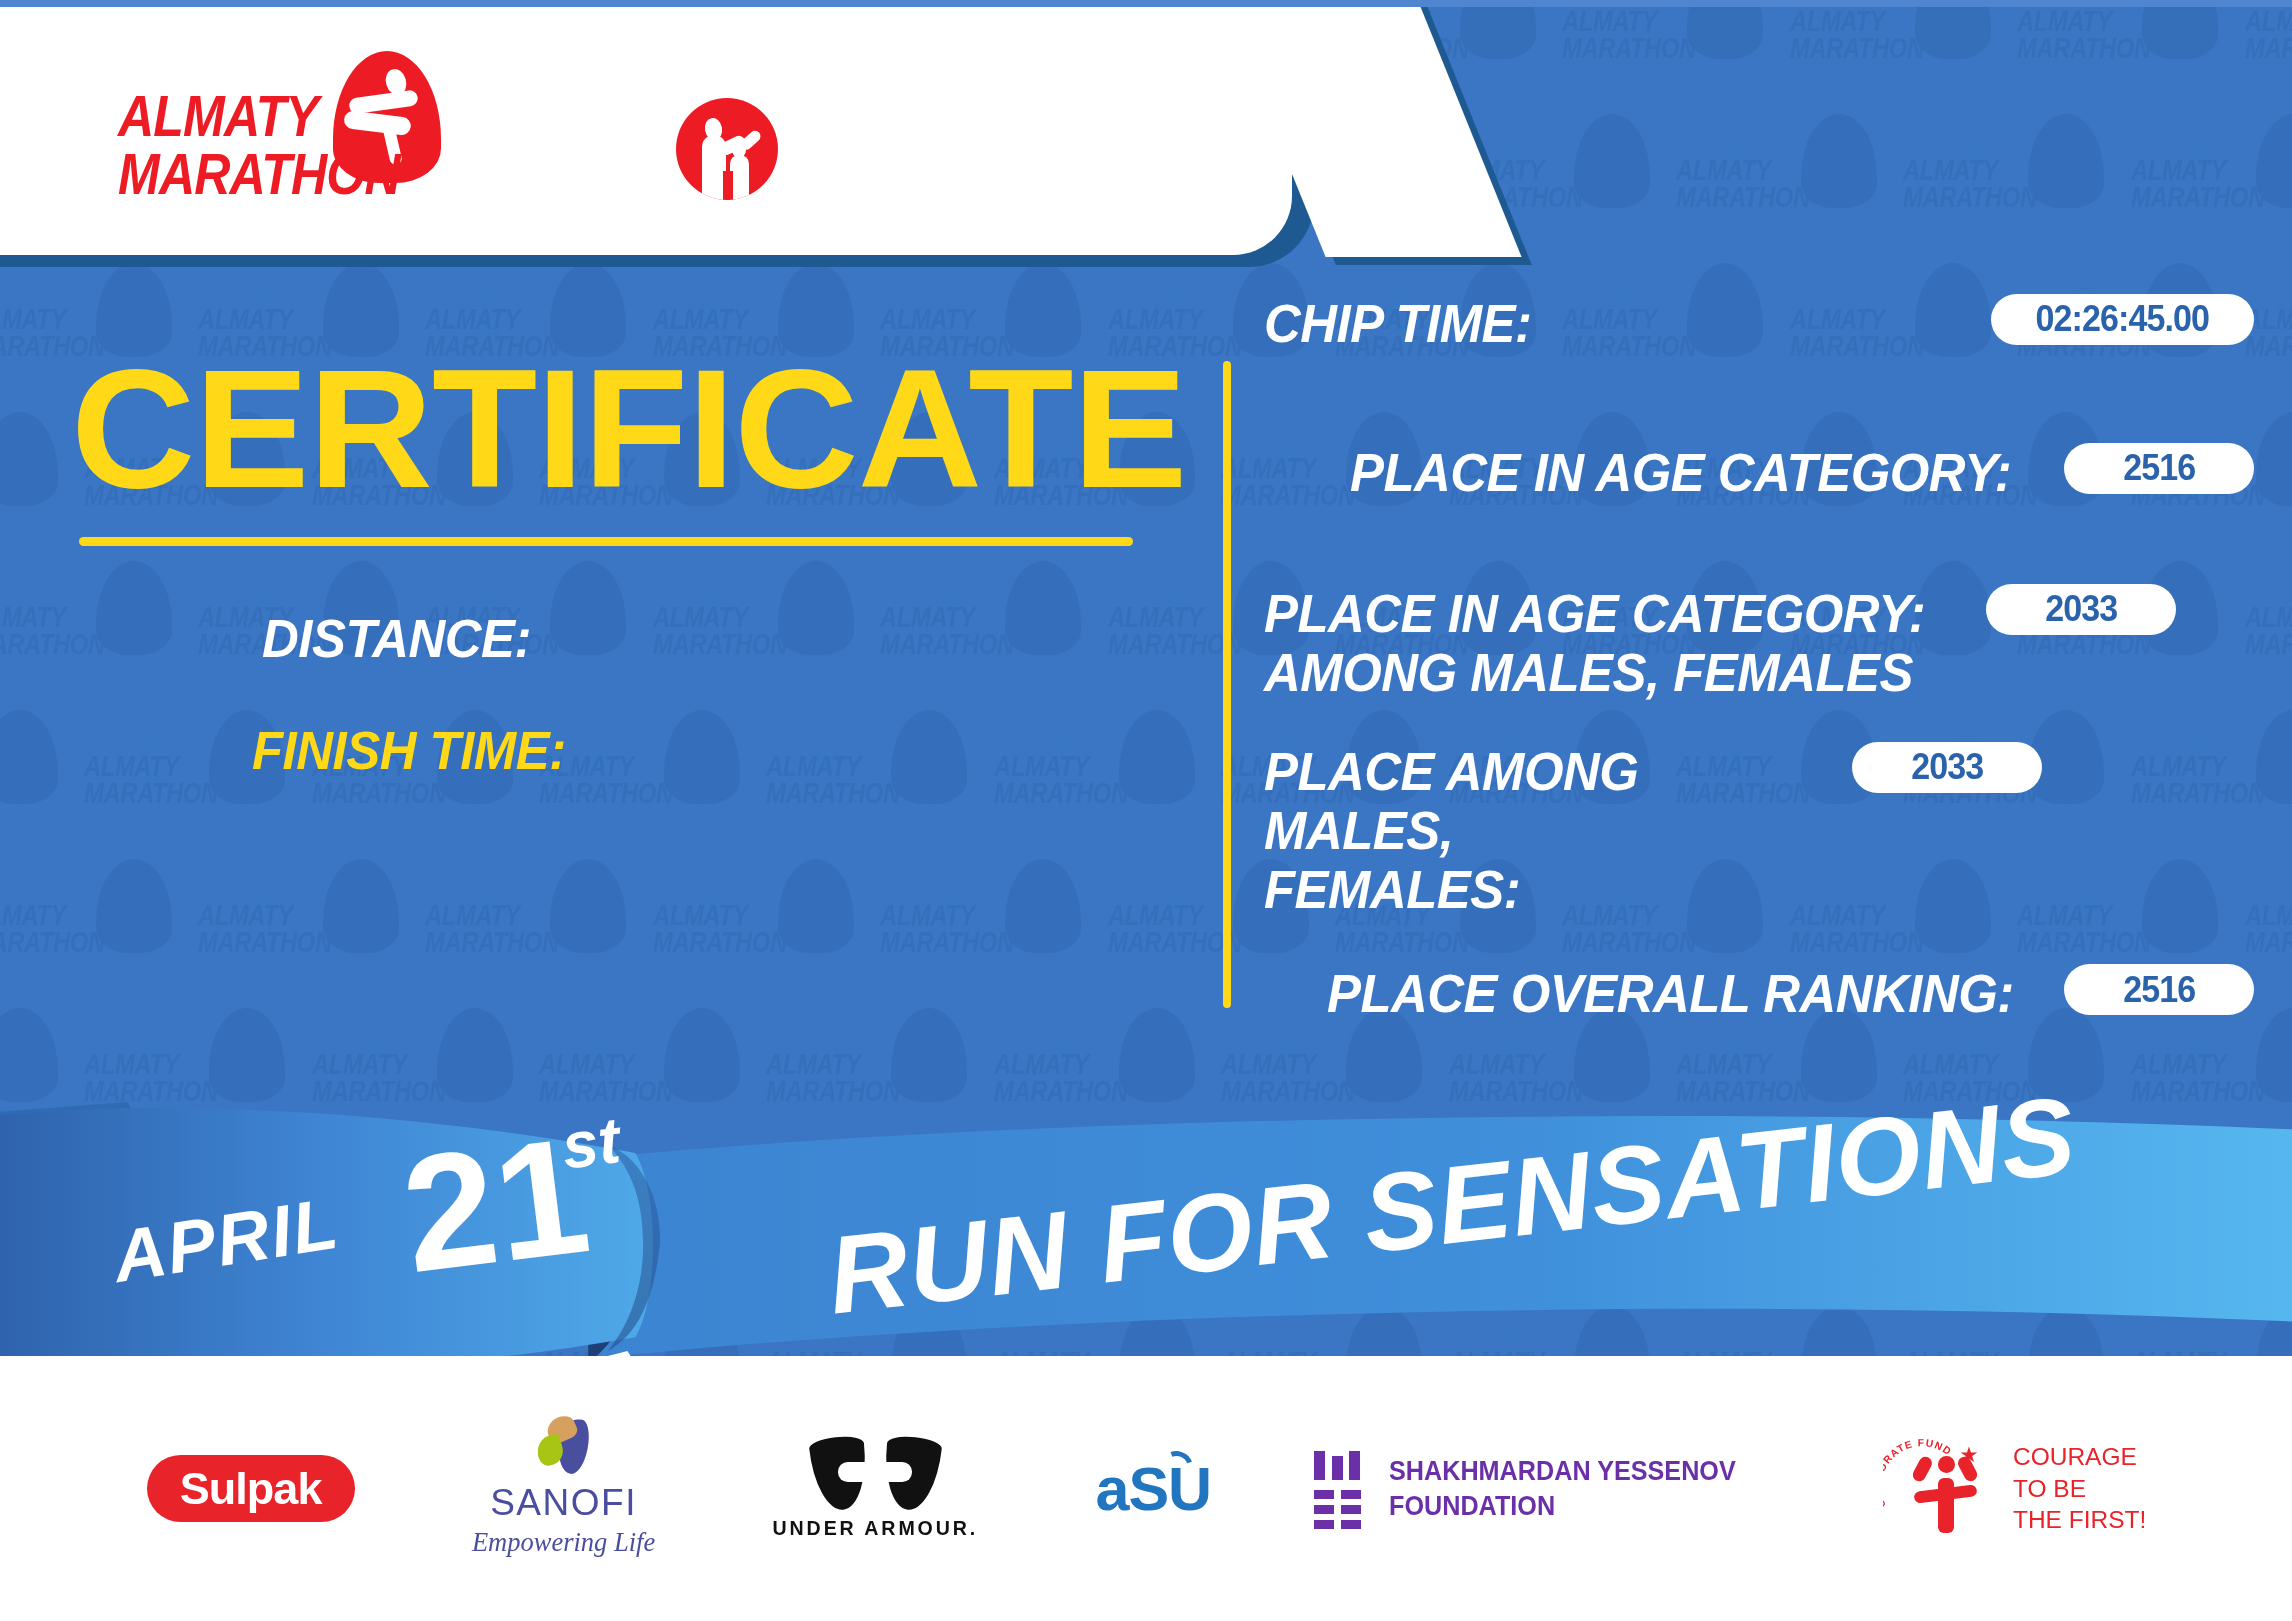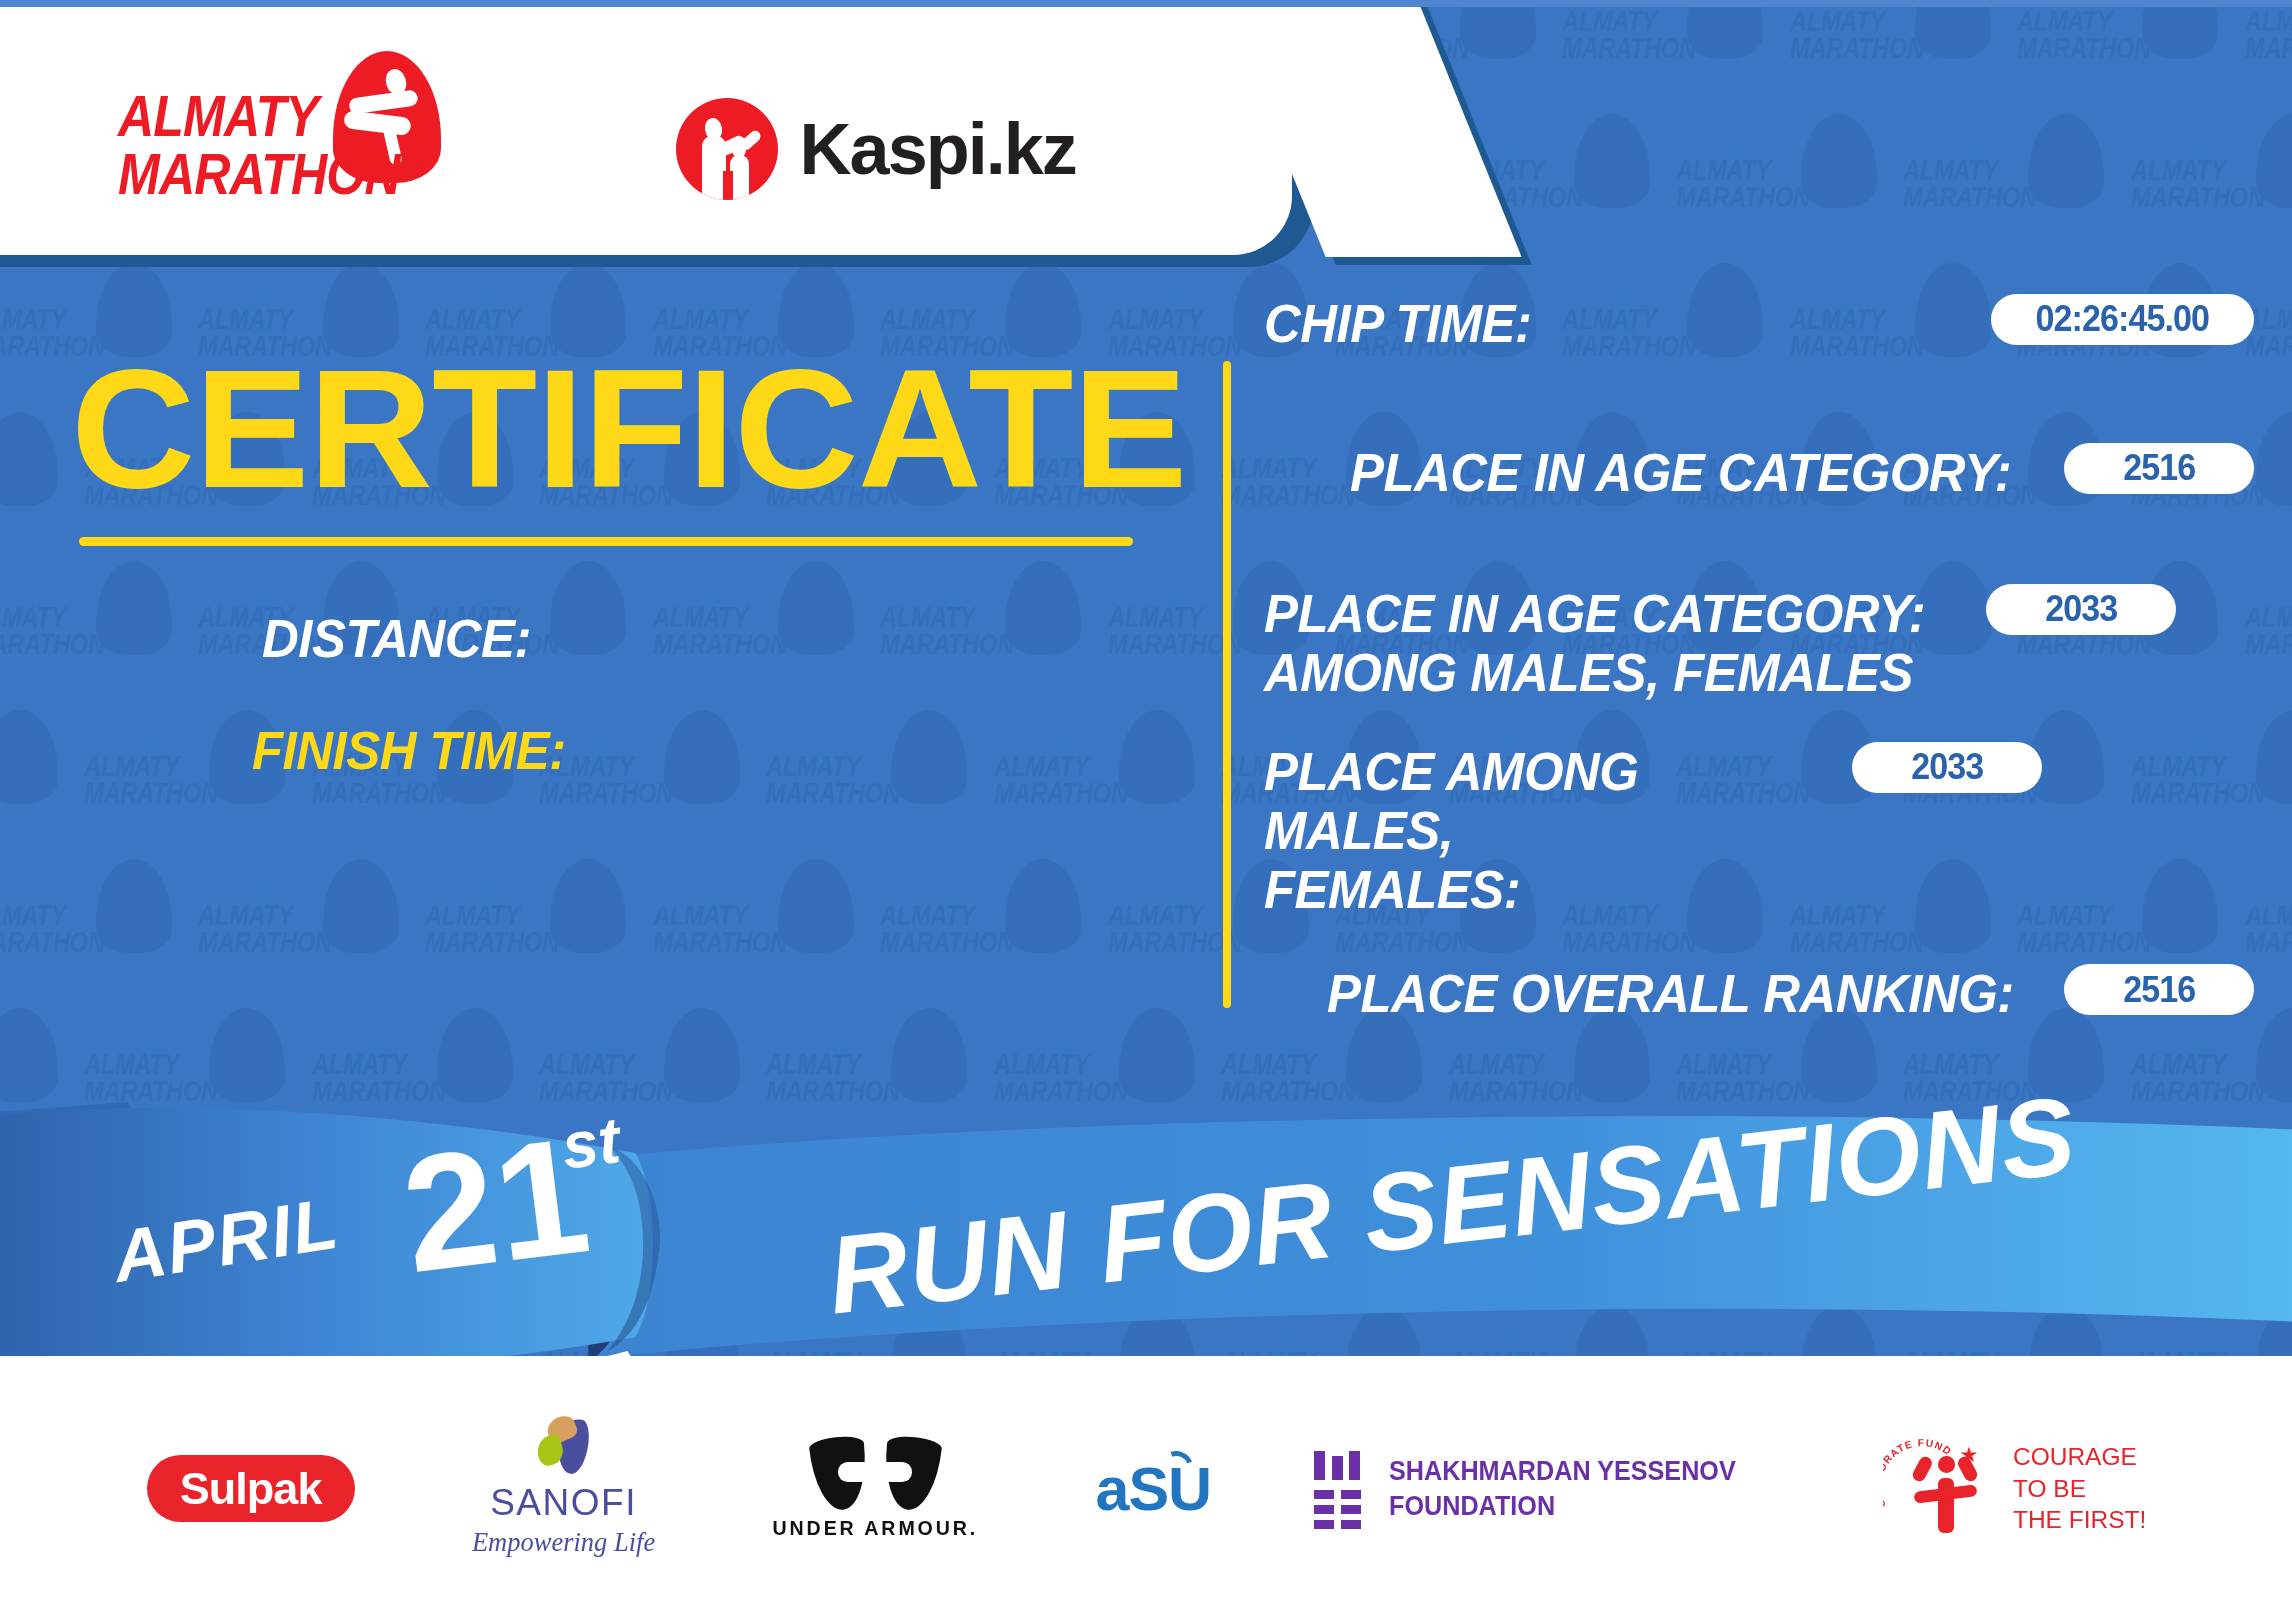--- a/index.html
+++ b/index.html
@@ -2000,21 +2000,20 @@
     <div class="kaspi-logo">
       <div class="kaspi-mark">
         <div class="adult-head"></div>
           <div class="adult-body"></div>
           <div class="adult-arm"></div>
         <div class="child-head"></div>
           <div class="child-body"></div>
           <div class="child-arm"></div>
         <div class="gap"></div>
       </div>
-      <div class="kaspi-text">Kaspi.kz</div>
     </div>
   </div>
 
   <div class="main">
 
     <div class="left-col">
       <div class="cert-title">CERTIFICATE</div>
       <div class="cert-underline"></div>
 
 

